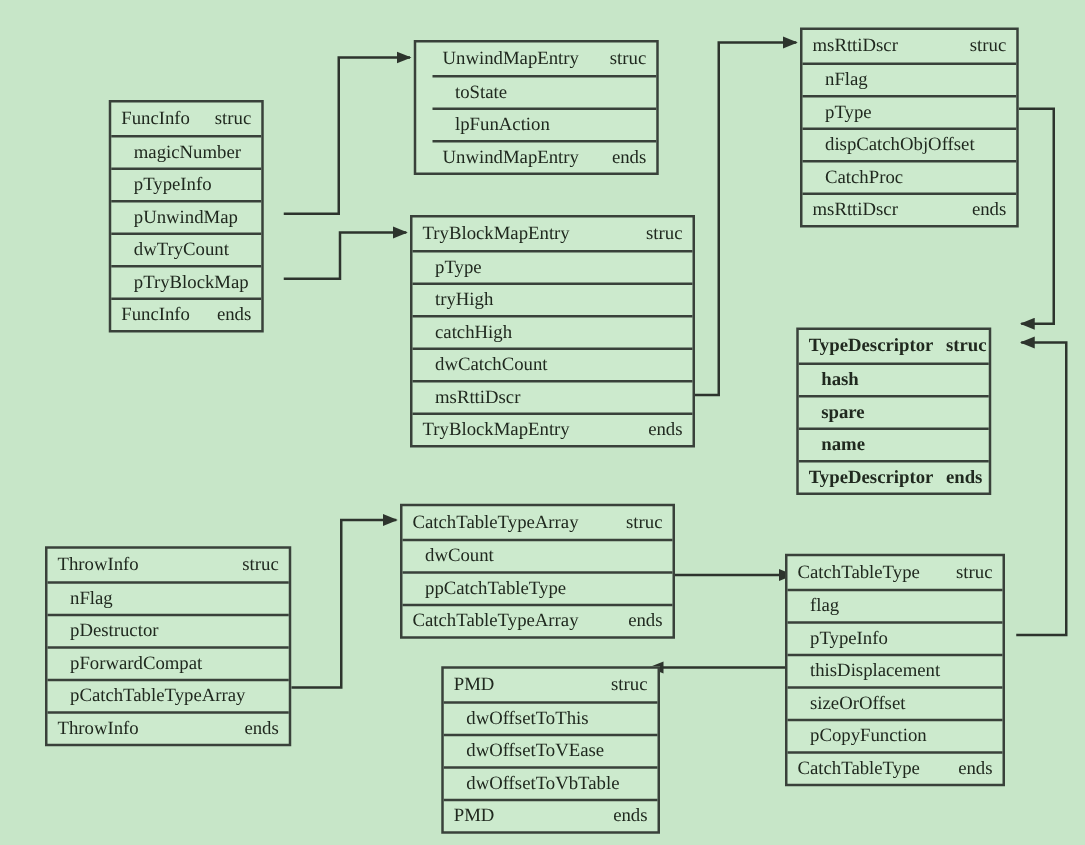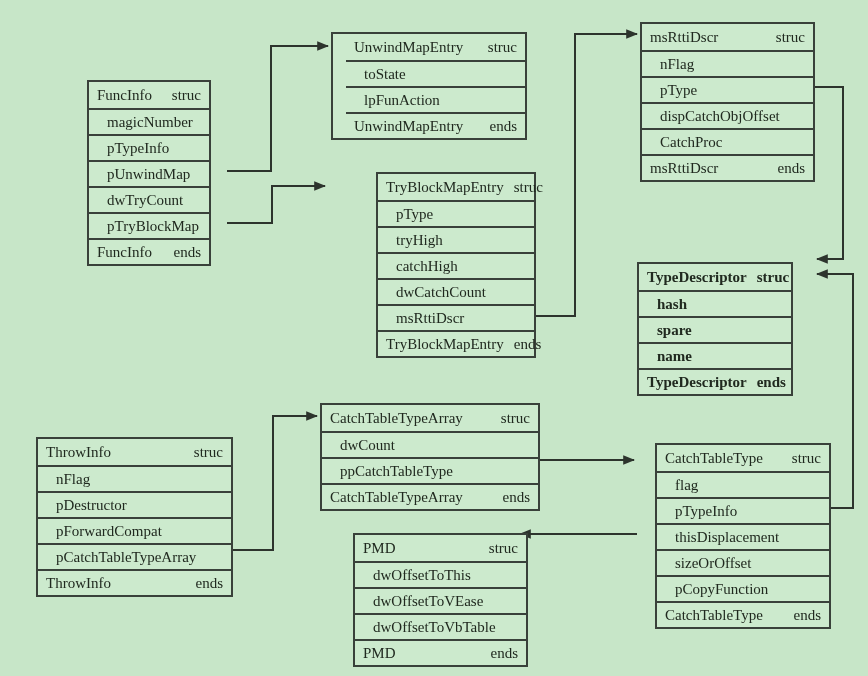--- a/index.html
+++ b/index.html
@@ -37,26 +37,26 @@
     padding: 0 8px;
   }
   .struct-box .row + .row { border-top: 2px solid #39413a; }
   .struct-box .row.hf { justify-content: space-between; }
   .struct-box .row.field { padding-left: 18px; }
   .struct-box .kw { padding-left: 10px; }
 
   
   .box-funcinfo            { left: 87px;  top: 80px;  width: 124px; }
   .box-unwindmapentry      { left: 331px; top: 32px;  width: 196px; padding-left: 13px; }
-  .box-tryblockmapentry    { left: 328px; top: 172px; width: 160px; margin-left: 48px; }
+  .box-tryblockmapentry    { left: 328px; top: 172px; width: 228px; }
   .box-msrttidscr          { left: 640px; top: 22px;  width: 175px; }
   .box-typedescriptor      { left: 637px; top: 262px; width: 156px; font-weight: bold; }
   .box-throwinfo           { left: 36px;  top: 437px; width: 197px; }
   .box-catchtabletypearray { left: 320px; top: 403px; width: 220px; }
-  .box-catchtabletype      { left: 655px; top: 443px; width: 176px; }
+  .box-catchtabletype      { left: 628px; top: 443px; width: 176px; }
   .box-pmd                 { left: 341px; top: 533px; width: 175px; margin-left: 12px; }
 </style>
 </head>
 <body>
 
 <div id="canvas">
 
   <svg id="connector-layer" viewBox="0 0 868 676" xmlns="http://www.w3.org/2000/svg">
     <defs>
       <marker id="arrow" viewBox="0 0 10 8" markerWidth="12" markerHeight="10" refX="9" refY="4" orient="auto" markerUnits="userSpaceOnUse">

